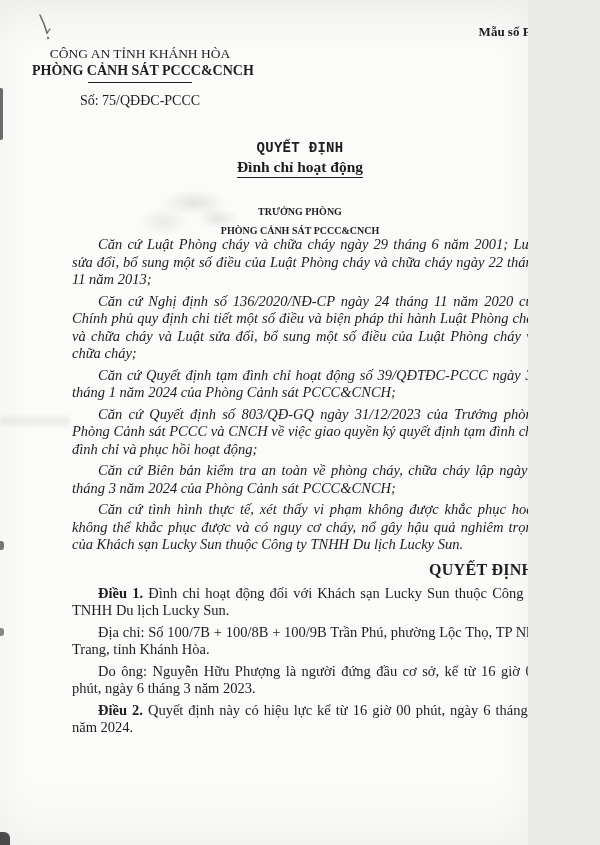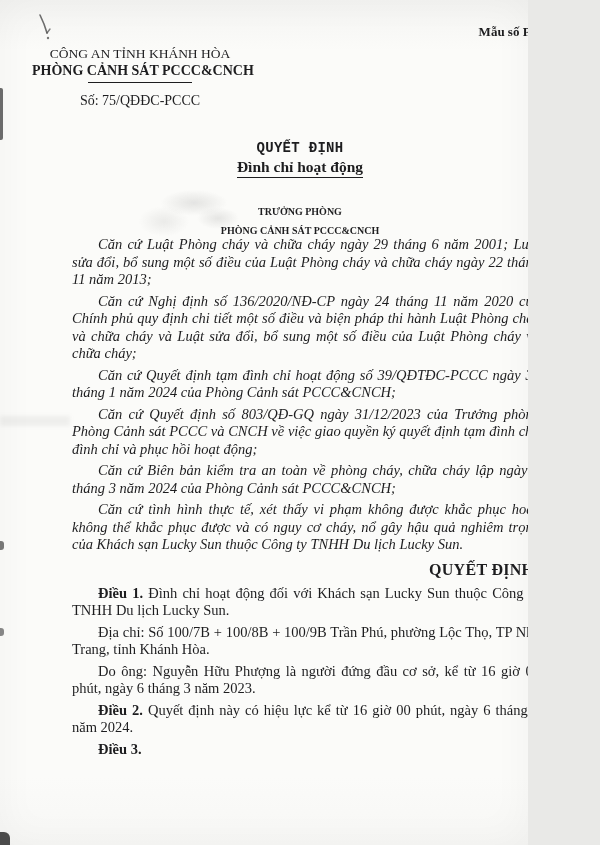--- a/index.html
+++ b/index.html
@@ -124,16 +124,15 @@
     <p class="recital">Căn cứ Quyết định số 803/QĐ-GQ ngày 31/12/2023 của Trưởng phòng Phòng Cảnh sát PCCC và CNCH về việc giao quyền ký quyết định tạm đình chỉ, đình chỉ và phục hồi hoạt động;</p>
     <p class="recital">Căn cứ Biên bản kiểm tra an toàn về phòng cháy, chữa cháy lập ngày 6 tháng 3 năm 2024 của Phòng Cảnh sát PCCC&amp;CNCH;</p>
     <p class="recital">Căn cứ tình hình thực tế, xét thấy vi phạm không được khắc phục hoặc không thể khắc phục được và có nguy cơ cháy, nổ gây hậu quả nghiêm trọng của Khách sạn Lucky Sun thuộc Công ty TNHH Du lịch Lucky Sun.</p>
 
     <h3 class="decision-heading">QUYẾT ĐỊNH:</h3>
 
     <p class="article"><b>Điều 1.</b> <span>Đình chỉ hoạt động đối với Khách sạn Lucky Sun thuộc Công ty TNHH Du lịch Lucky Sun.</span></p>
     <p class="article"><span>Địa chỉ: Số 100/7B + 100/8B + 100/9B Trần Phú, phường Lộc Thọ, TP Nha Trang, tỉnh Khánh Hòa.</span></p>
     <p class="article"><span>Do ông: Nguyễn Hữu Phượng là người đứng đầu cơ sở, kể từ 16 giờ 00 phút, ngày 6 tháng 3 năm 2023.</span></p>
     <p class="article"><b>Điều 2.</b> <span>Quyết định này có hiệu lực kể từ 16 giờ 00 phút, ngày 6 tháng 3 năm 2024.</span></p>
-    <p class="article"><b>Điều 3.</b></p>
   </div>
 
 </div>
 
 </body></html>

